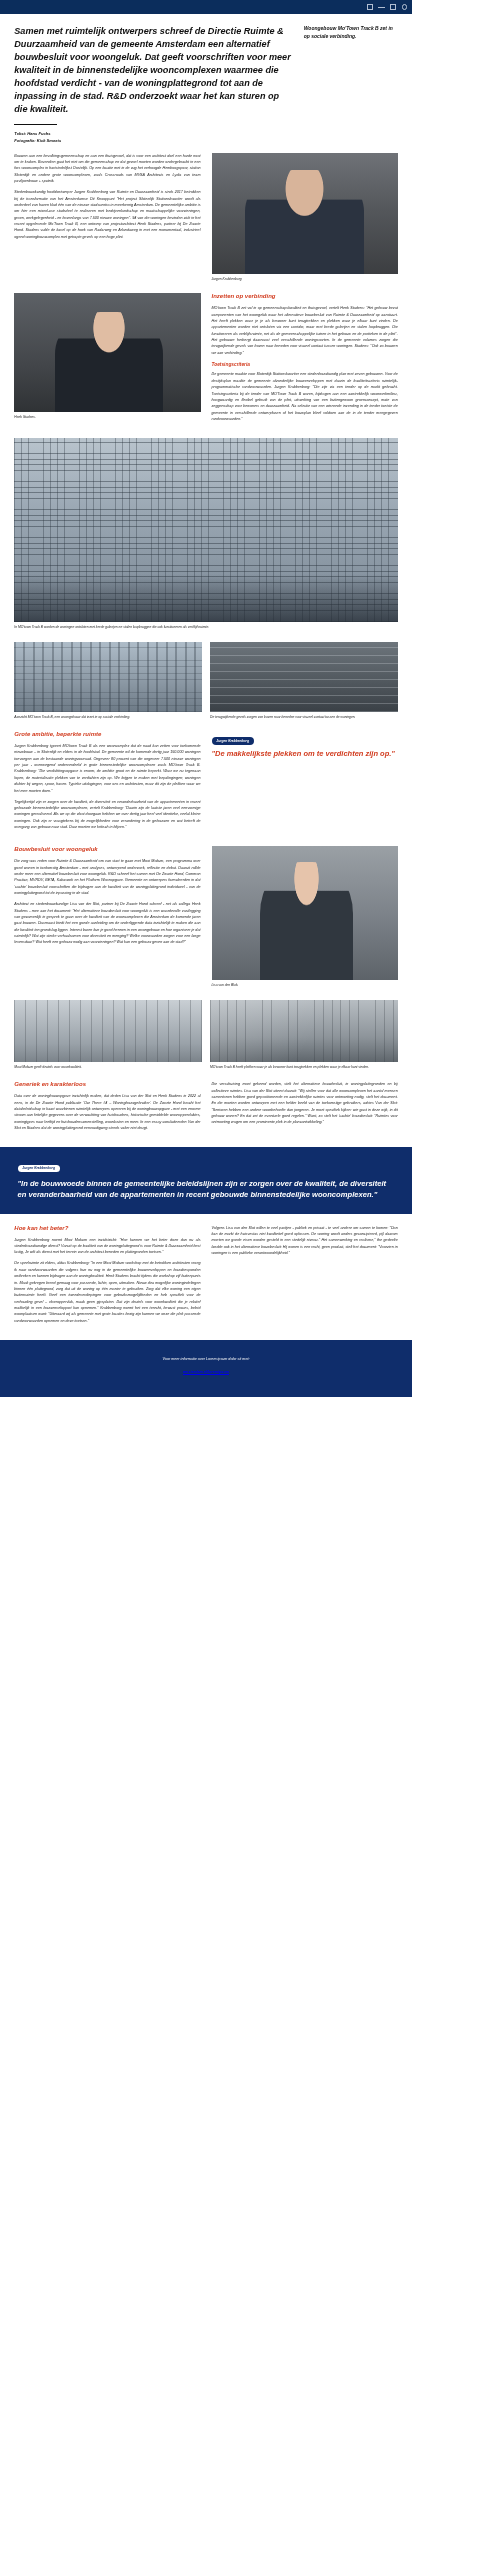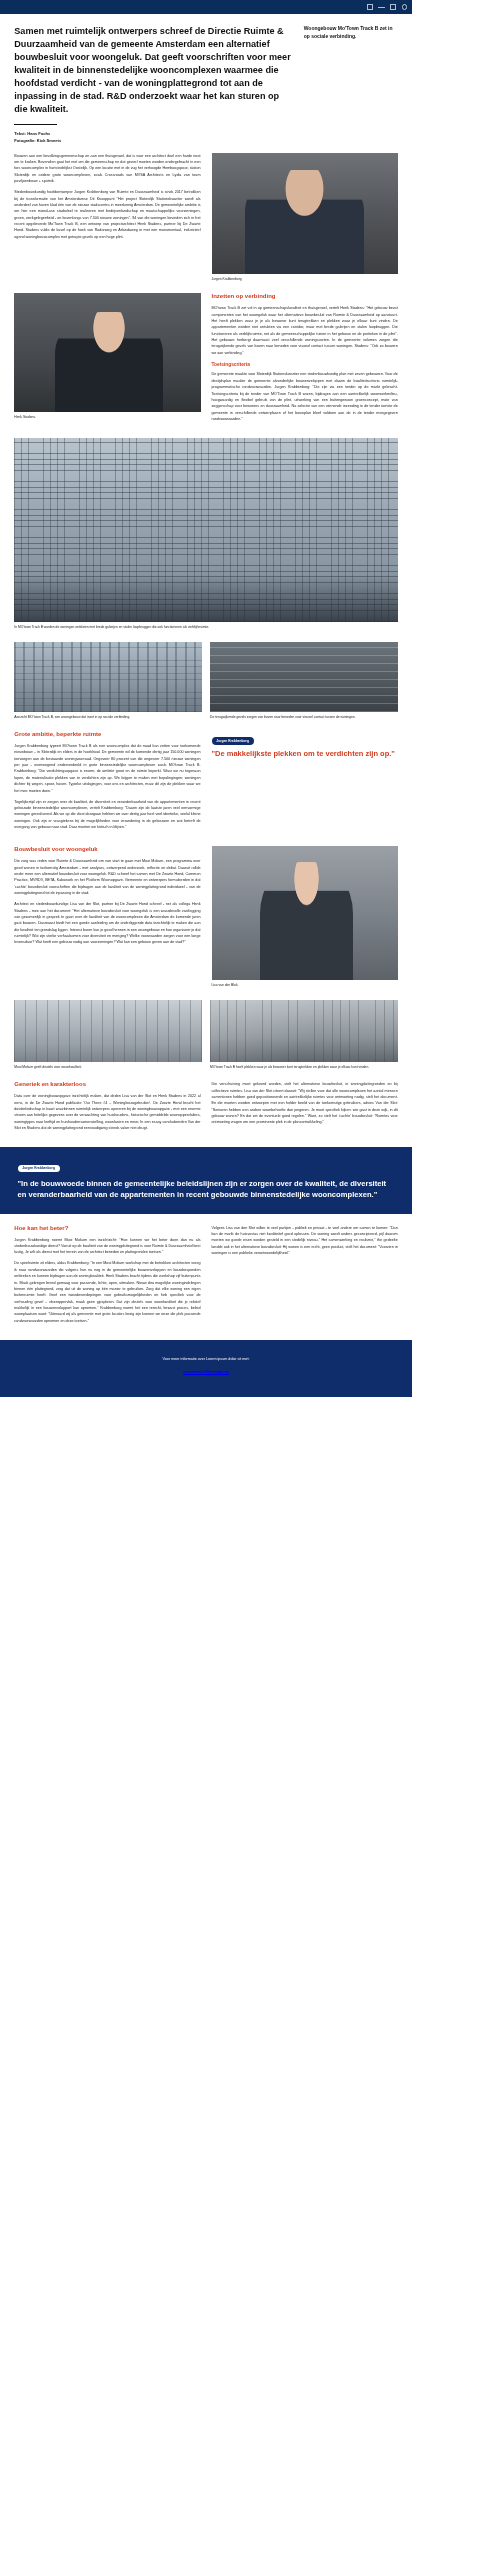--- a/index.html
+++ b/index.html
@@ -4,21 +4,21 @@
 <style>
   * { box-sizing: border-box; }
   html, body { margin:0; padding:0; }
   body {
     width: 502px;
     background:#ffffff;
     font-family: "Liberation Sans", sans-serif;
     color:#1a1a1a;
     -webkit-font-smoothing: antialiased;
   }
-  .page { width:412px; position:relative; }
+  .page { width:412px; position:relative;font-style:italic; }
 
   
   .topbar {
     height:14.3px;
     background:#0b2d5c;
     display:flex;
     align-items:center;
     justify-content:flex-end;
     padding:0 4.8px;
     gap:5.6px;

